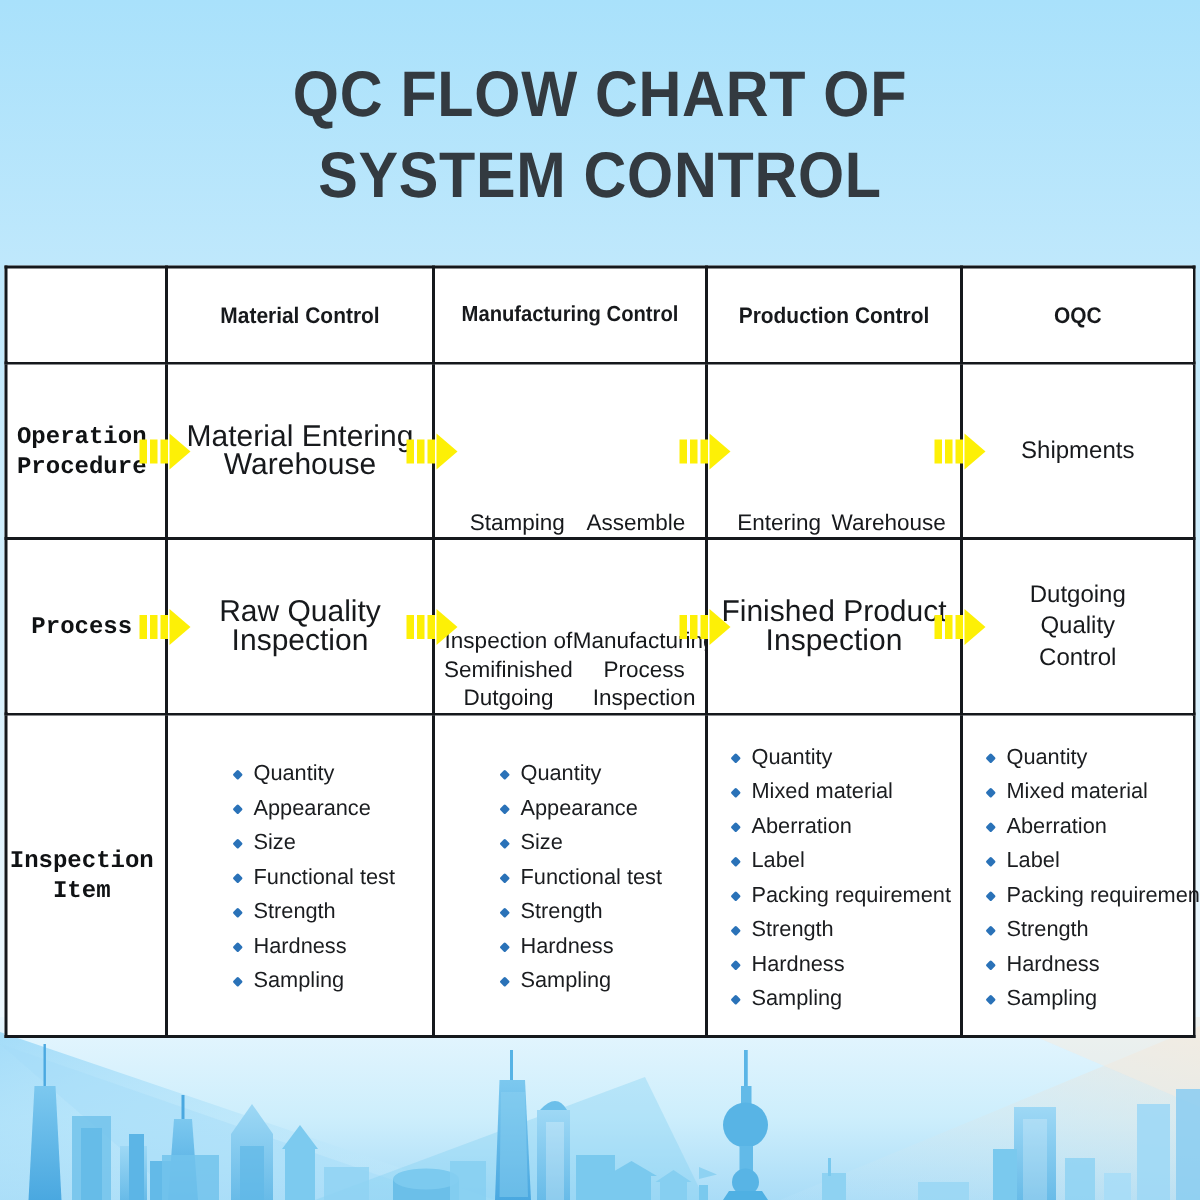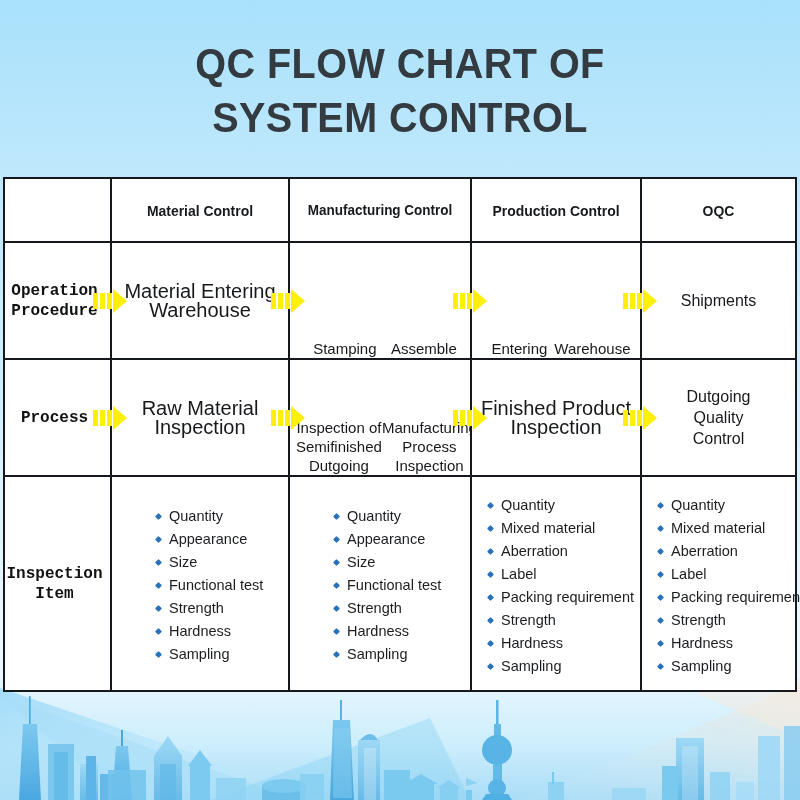--- a/index.html
+++ b/index.html
@@ -369,21 +369,21 @@
         <div class="rowlabel">Process</div>
         <div class="arrow" style="right:-17px; top:46px;">
           <div class="bar b1"></div>
               <div class="bar b2"></div>
               <div class="bar b3"></div>
               <div class="head"></div>
         </div>
       </td>
       <td>
         <div class="cell-center">
-          <div>Raw Material</div>
+          <div>Raw Quality</div>
           <div>Inspection</div>
         </div>
         <div class="arrow" style="right:-17px; top:46px;">
           <div class="bar b1"></div>
               <div class="bar b2"></div>
               <div class="bar b3"></div>
               <div class="head"></div>
         </div>
       </td>
       <td>

